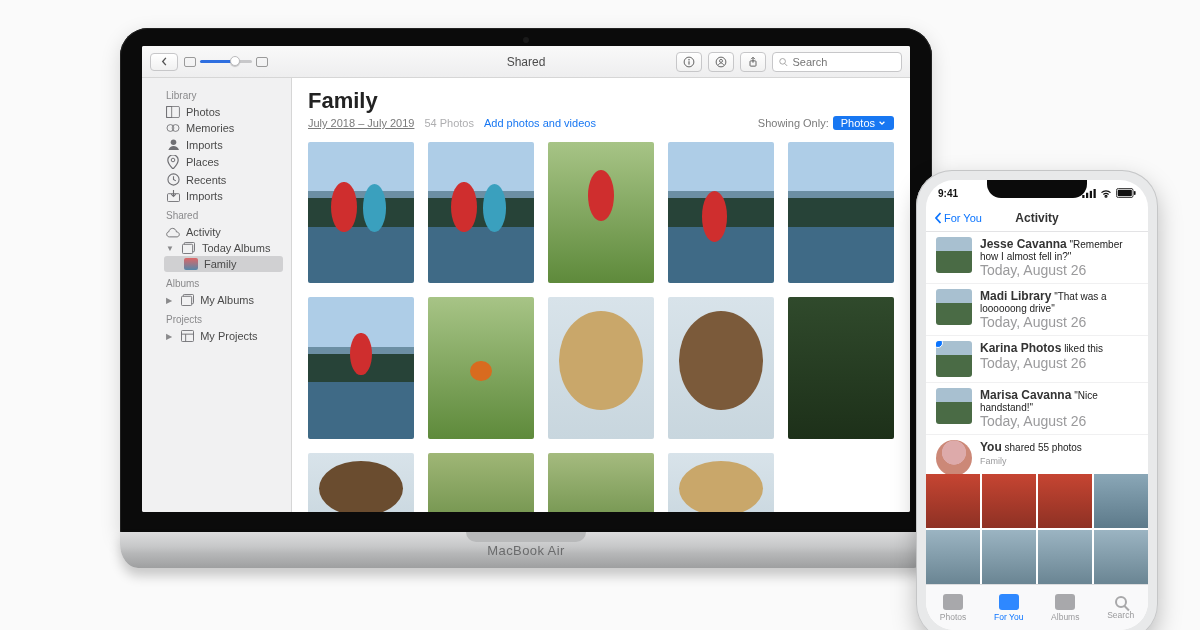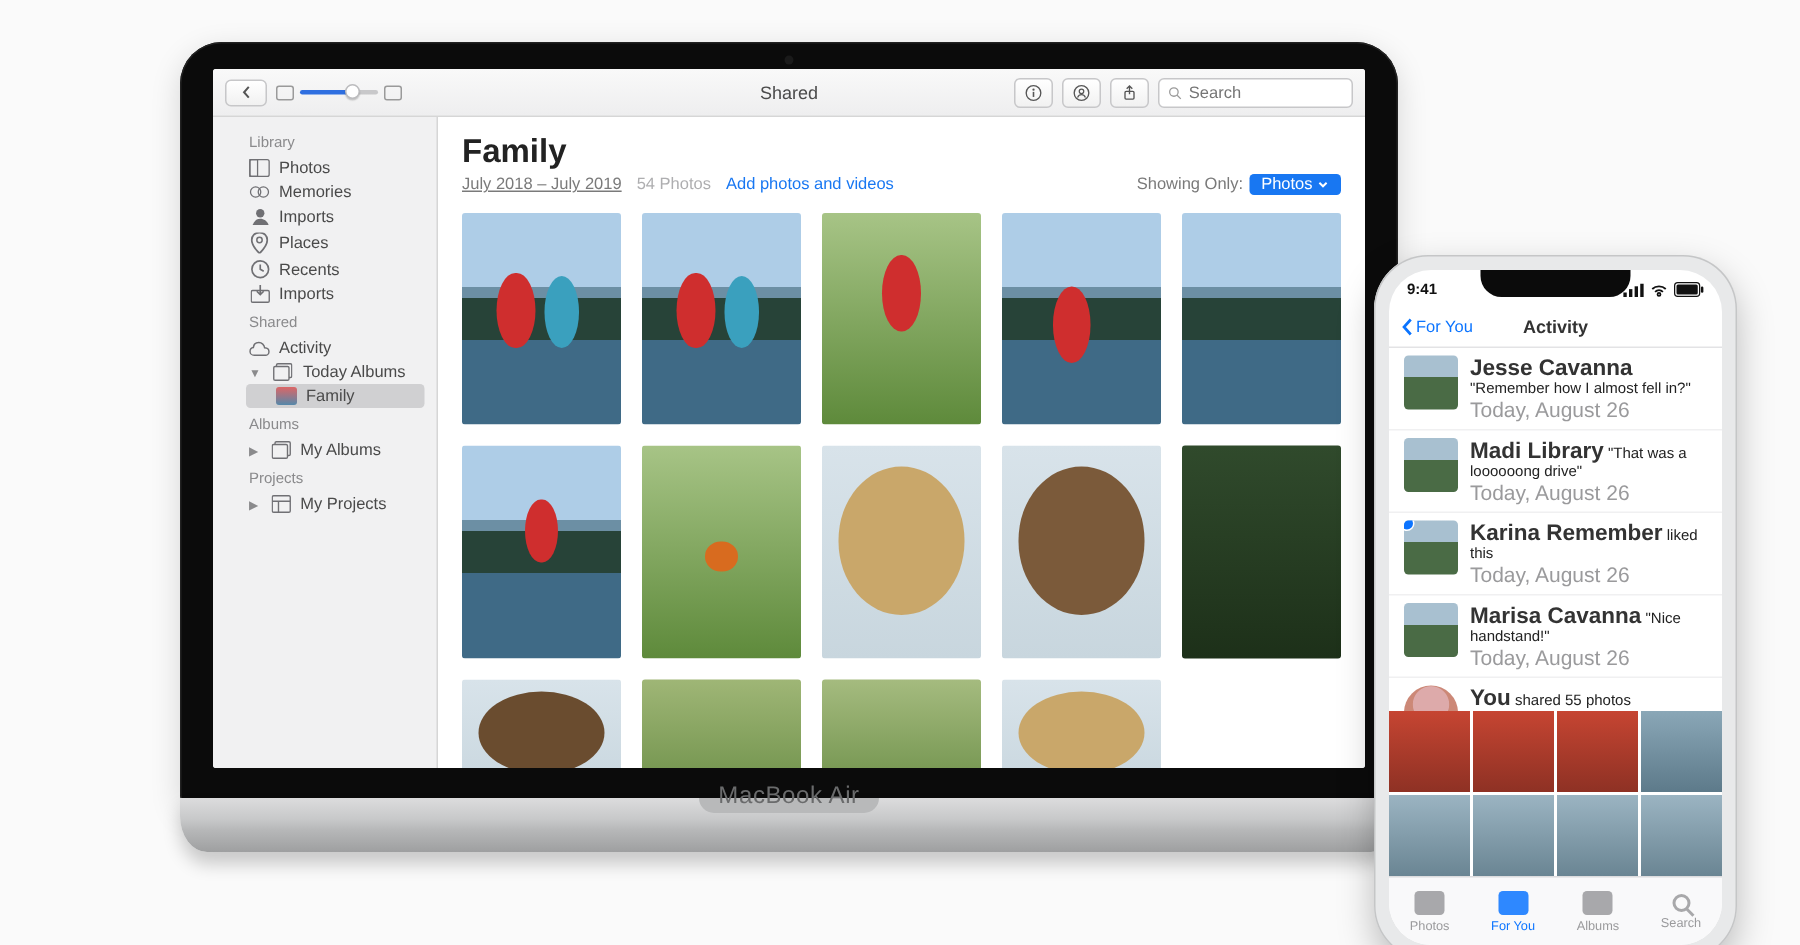--- a/index.html
+++ b/index.html
@@ -39,22 +39,22 @@
     border-radius: 0 0 18px 18px / 0 0 24px 24px;
     position: relative;
     box-shadow: 0 8px 12px rgba(0,0,0,.2);
   }
   .mb-hinge-dip {
     position: absolute; top: 0; left: 50%; transform: translateX(-50%);
     width: 120px; height: 10px; background: #b8b9ba;
     border-radius: 0 0 10px 10px;
   }
   .mb-label {
-    position: absolute; bottom: 28px; left: 50%; transform: translateX(-50%);
-    color: #6a6b6c; font-size: 16px; letter-spacing: .4px;
+    position: absolute; bottom: 10px; left: 50%; transform: translateX(-50%);
+    color: #6a6b6c; font-size: 13px; letter-spacing: .4px;
   }
 
   
   .titlebar {
     height: 32px; background: linear-gradient(#f9f9f9,#eeeeef);
     border-bottom: 1px solid #d6d6d6;
     display: flex; align-items: center; padding: 0 8px;
     gap: 6px; position: relative; flex-shrink: 0;
   }
   .tl-left { display:flex; align-items:center; gap:6px;}
@@ -125,21 +125,21 @@
   .ip-status{height:24px;display:flex;align-items:center;justify-content:space-between;padding:2px 12px 0;font-size:10px;font-weight:600;color:#111;text-align:center;}
   .ip-status .rgt{display:flex;gap:3px;align-items:center;}
   .ip-nav{height:28px;display:flex;align-items:center;justify-content:center;position:relative;border-bottom:.5px solid #e3e3e5;}
   .ip-nav .back{position:absolute;left:8px;color:#0b74ff;font-size:11px;display:flex;align-items:center;gap:2px;}
   .ip-nav .ttl{font-weight:600;font-size:12px;}
   .ip-list{flex:1;overflow:hidden;}
   .ip-item{display:flex;gap:8px;padding:5px 10px;border-bottom:.5px solid #f0f0f1;}
   .ip-img{width:36px;height:36px;border-radius:3px;flex-shrink:0;background:#cfd3d6;position:relative;overflow:hidden;}
   .ip-img.av{border-radius:50%;}
   .ip-img .blue-dot{position:absolute;left:-3px;top:-3px;width:10px;height:10px;border-radius:50%;background:#0b74ff;border:1.5px solid #fff;}
-  .ip-text .nm{font-weight:600;font-size:15px;display:inline;}
+  .ip-text .nm{font-weight:600;font-size:12px;display:inline;}
   .ip-text .body{font-size:10px;color:#222;display:inline;}
   .ip-text .sub{color:#9a9a9c;font-size:9px;margin-top:2px;}
   .ip-text .dt{color:#9a9a9c;font-size:14px;}
   .ip-grid{display:grid;grid-template-columns:repeat(4,1fr);gap:2px;padding:0;}
   .ip-grid .cell{aspect-ratio:1;background:linear-gradient(#c64532,#8e3124);}
   .ip-grid .cell:nth-child(4){background:linear-gradient(#8aa7b7,#5d7a8a);}
   .ip-grid .cell:nth-child(n+5){background:linear-gradient(#9bb4c2,#6a8593);}
   .ip-tabs{height:46px;border-top:.5px solid #dcdcde;background:#f9f9fa;display:flex;justify-content:space-around;align-items:center;}
   .ip-tab{display:flex;flex-direction:column;align-items:center;gap:2px;color:#9a9a9c;font-size:8.5px;}
   .ip-tab.active{color:#0b74ff;}
@@ -447,21 +447,21 @@
           <div class="ip-text">
             <div><span class="nm">Madi Library</span><span class="body"> "That was a loooooong drive"</span></div>
             <div class="dt">Today, August 26</div>
           </div>
         </div>
         <div class="ip-item">
           <div class="ip-img " style="background:linear-gradient(#a8c0d0 40%, #4a6b45 40%);">
             <div class="blue-dot"></div>
           </div>
           <div class="ip-text">
-            <div><span class="nm">Karina Remember</span><span class="body"> liked this</span></div>
+            <div><span class="nm">Karina Photos</span><span class="body"> liked this</span></div>
             <div class="dt">Today, August 26</div>
           </div>
         </div>
         <div class="ip-item">
           <div class="ip-img " style="background:linear-gradient(#a8c0d0 40%, #4a6b45 40%);"></div>
           <div class="ip-text">
             <div><span class="nm">Marisa Cavanna</span><span class="body"> "Nice handstand!"</span></div>
             <div class="dt">Today, August 26</div>
           </div>
         </div>

